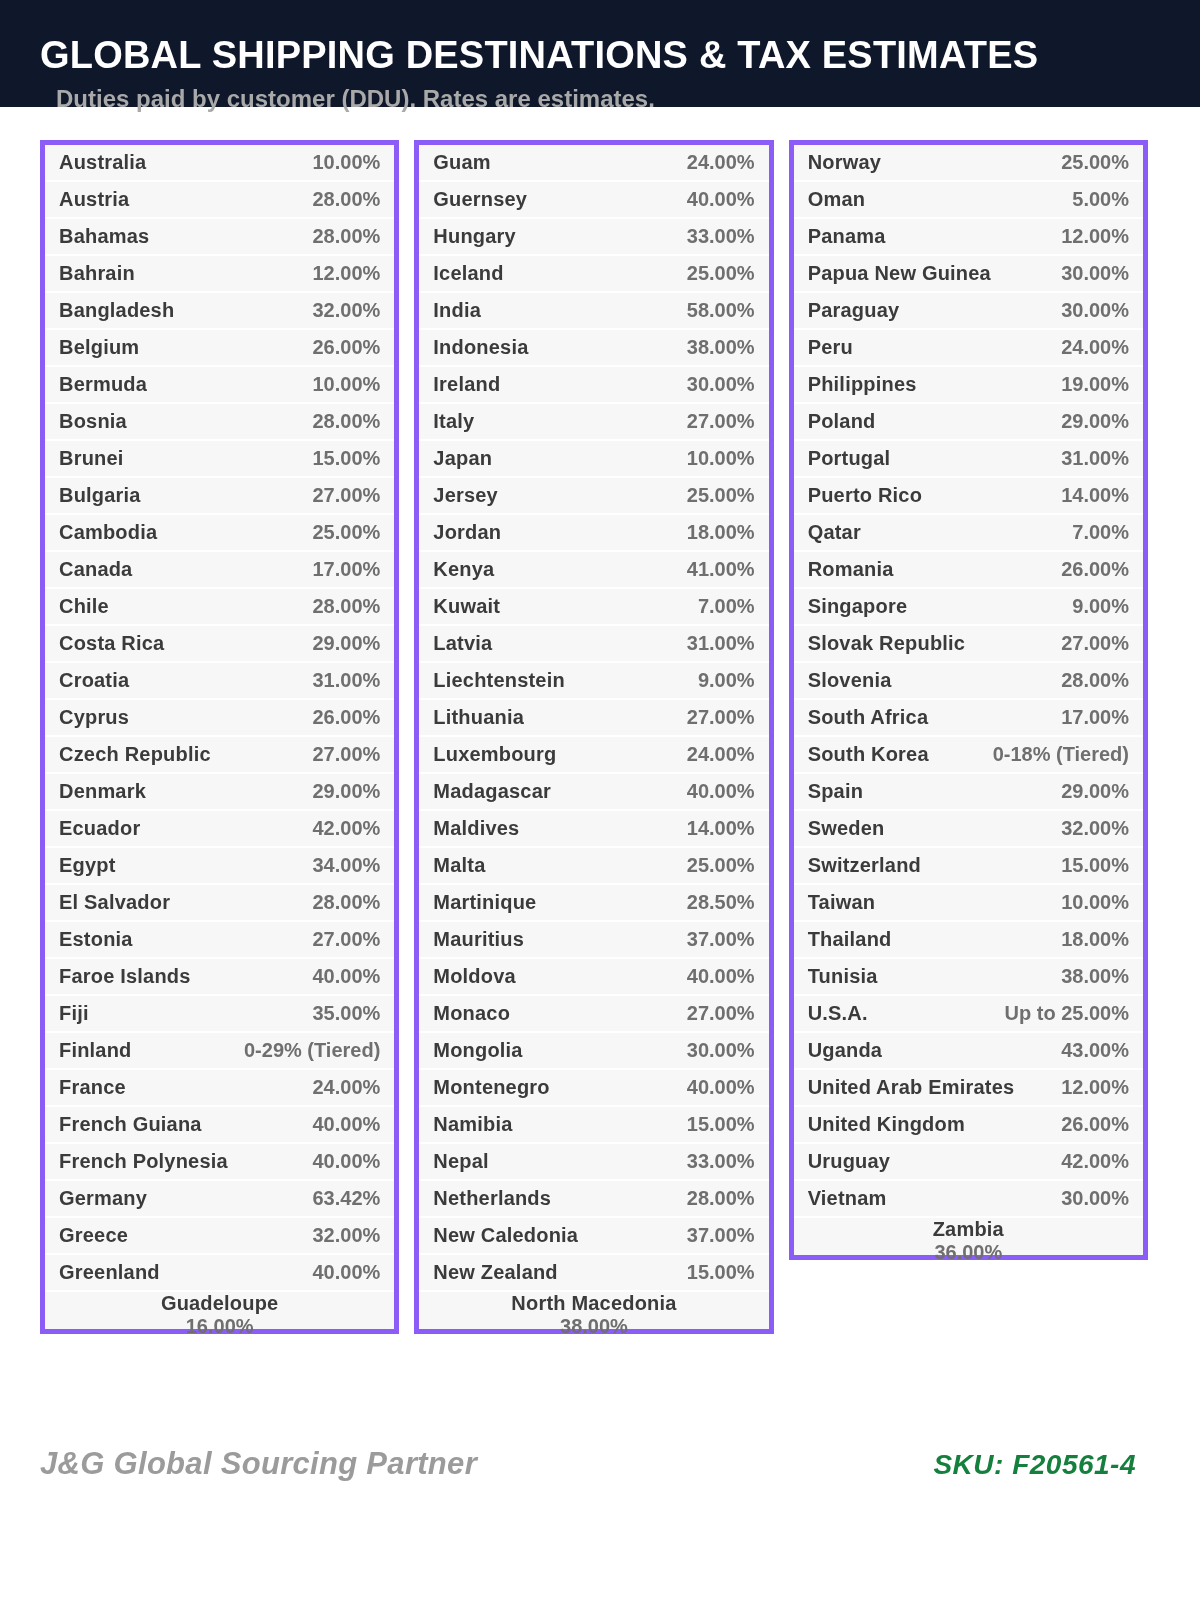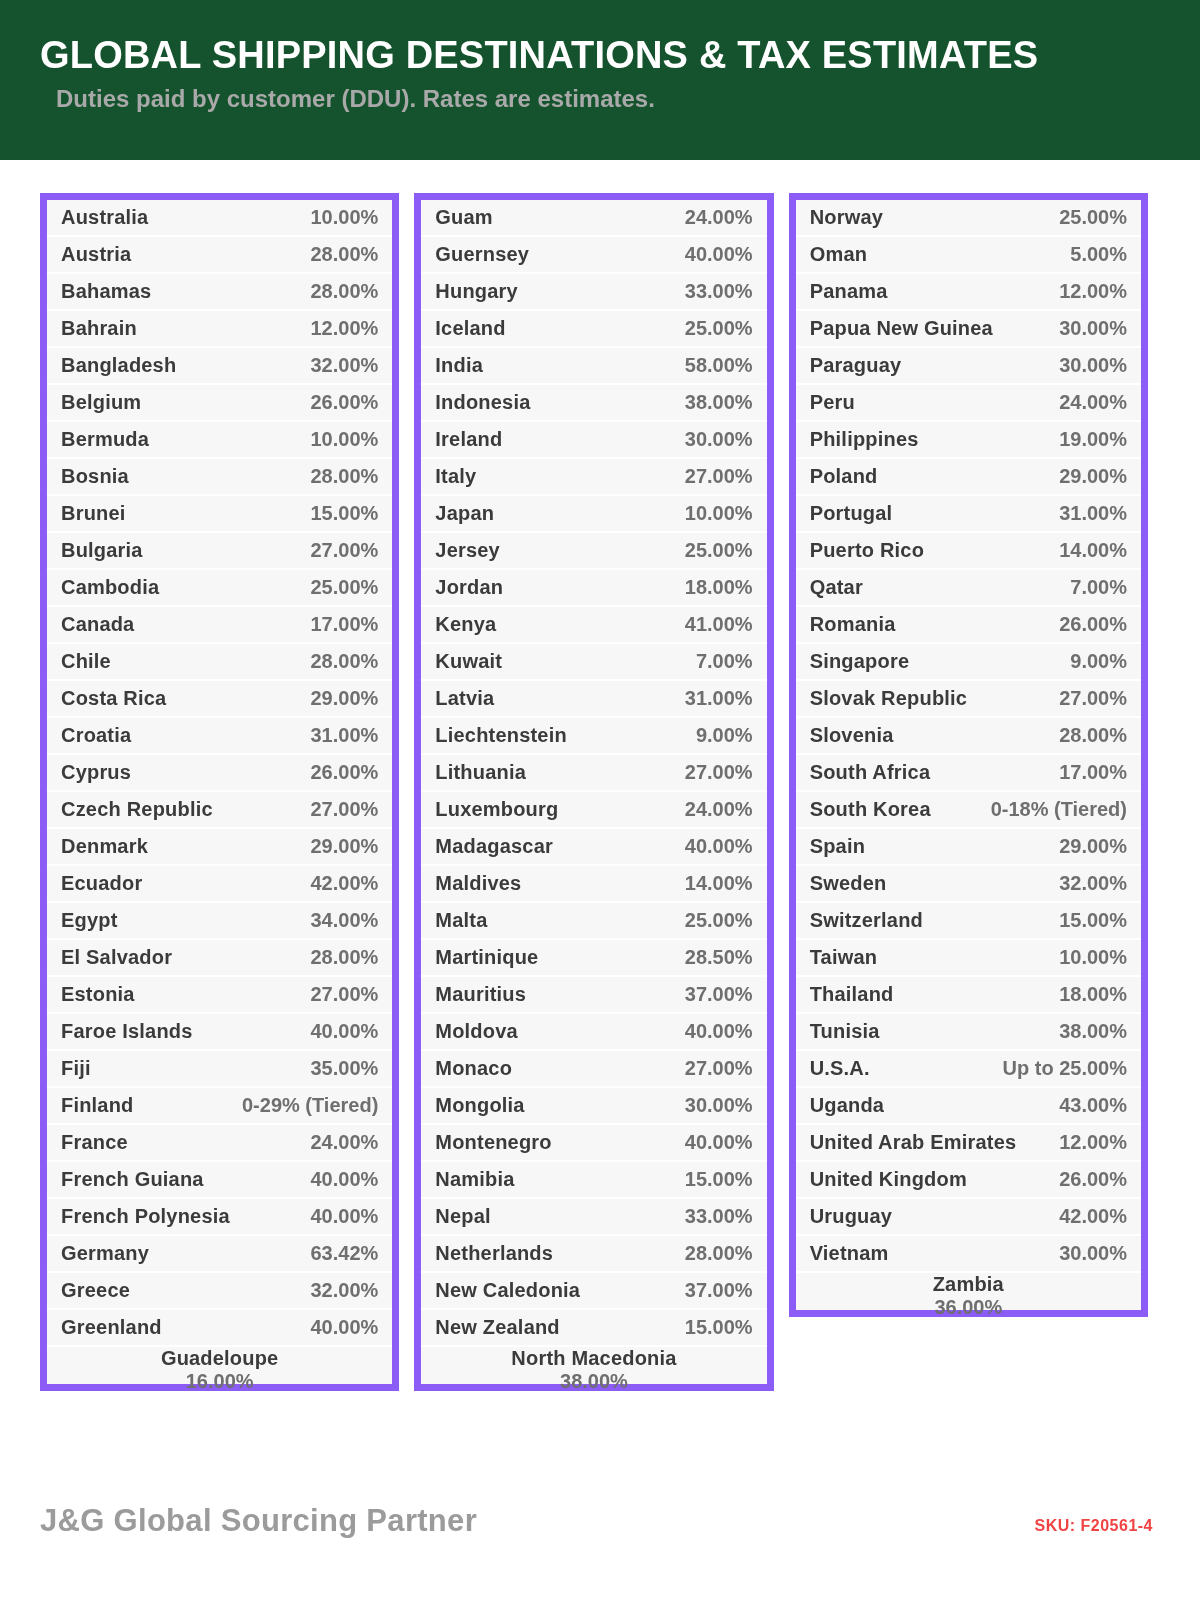--- a/index.html
+++ b/index.html
@@ -4,22 +4,22 @@
 <style>
   * { margin:0; padding:0; box-sizing:border-box; }
   html,body { width:1200px; }
   body {
     height:1600px;
     background:#ffffff;
     font-family:"Liberation Sans", sans-serif;
     overflow:hidden;
   }
   .header {
-    background:#14532d;
-    height:160px;
+    background:#0f172a;
+    height:107px;
     padding:34px 40px 0 40px;
   }
   .title {
     color:#ffffff;
     font-size:38px;
     font-weight:bold;
     letter-spacing:0.2px;
     line-height:1.15;
     white-space:nowrap;
   }
@@ -31,21 +31,21 @@
     margin-left:16px;
   }
   .tables {
     display:grid;
     grid-template-columns:repeat(3, 1fr);
     column-gap:15px;
     align-items:start;
     margin:33px 52px 0 40px;
   }
   .rate-table {
-    border:7px solid #8b5cf6;
+    border:5px solid #8b5cf6;
     background:#ffffff;
   }
   .row {
     display:flex;
     justify-content:space-between;
     align-items:center;
     height:37px;
     padding:0 14px;
     background:#f7f7f7;
     border-bottom:2px solid #ffffff;
@@ -61,31 +61,32 @@
   .rate {
     font-size:20px;
     font-weight:bold;
     color:#6f6f6f;
     white-space:nowrap;
   }
   .footer {
     display:flex;
     justify-content:space-between;
     align-items:baseline;
-    margin:112px 47px 0 40px;
+    margin:112px 64px 0 40px;
+    font-style:italic;
   }
   .brand {
     color:#9b9b9b;
     font-size:31px;
     font-weight:bold;
     letter-spacing:0.3px;
   }
   .sku {
-    color:#ef4444;
-    font-size:16px;
+    color:#15803d;
+    font-size:28px;
     font-weight:bold;
     letter-spacing:0.5px;
   }
 </style>
 </head>
 <body>
 
 <div class="header">
   <div class="title">GLOBAL SHIPPING DESTINATIONS &amp; TAX ESTIMATES</div>
   <div class="subtitle">Duties paid by customer (DDU). Rates are estimates.</div>

